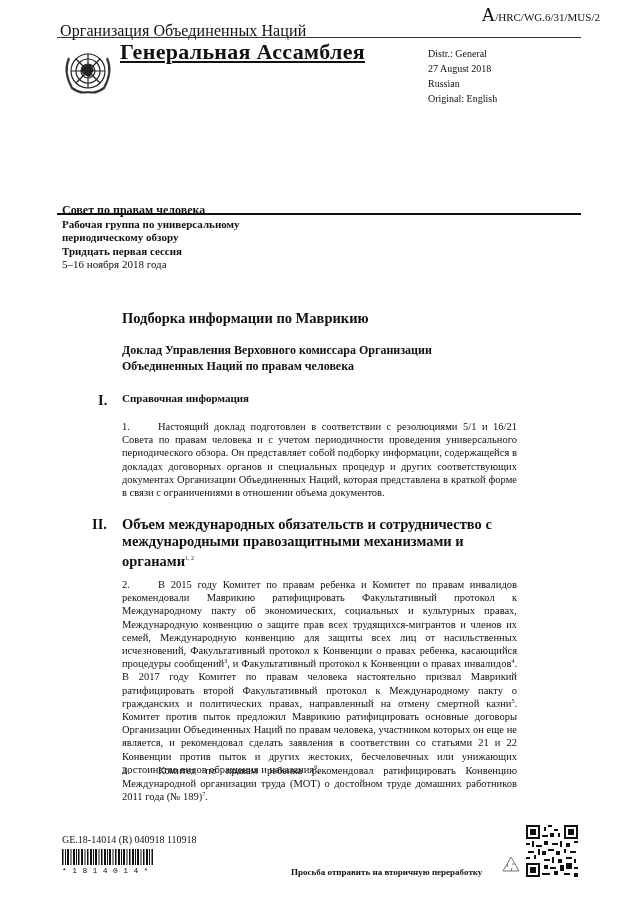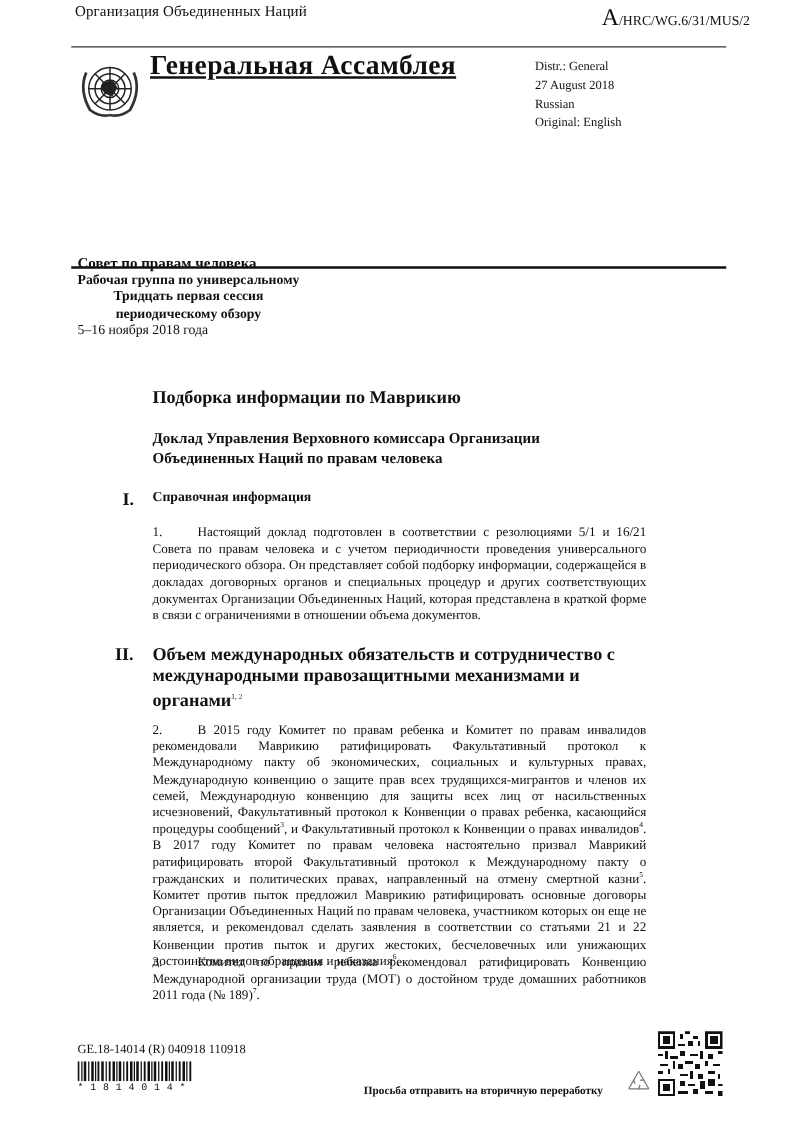--- a/index.html
+++ b/index.html
@@ -1,28 +1,28 @@
 <!DOCTYPE html>
 <html><head>
 <meta charset="utf-8">
 <style>
   html, body { margin:0; padding:0; background:#ffffff; }
   body { width:640px; height:905px; position:relative; overflow:hidden; font-family:"Liberation Serif", "DejaVu Serif", serif; color:#111; }
   .abs { position:absolute; }
-  .org-name { left:60px; top:2px; font-size:12px; letter-spacing:0.1px; }
+  .org-name { left:60px; top:22px; font-size:16px; letter-spacing:0.1px; }
   .symbol { right:40px; top:4px; font-size:11px; }
   .symbol .bigA { font-size:19px; }
   .rule-top { left:57px; top:37px; width:524px; height:0; border-top:1.5px solid #333; }
   .emblem { left:60px; top:46px; width:56px; height:50px; }
   .ga-title { left:120px; top:39px; font-size:22px; font-weight:bold; letter-spacing:0.3px;text-decoration:underline; }
   .distr { left:428px; top:46px; font-size:10px; line-height:15px; }
   .rule-thick { left:57px; top:213px; width:524px; height:0; border-top:2.5px solid #111; }
   .council { left:62px; top:204px; font-size:11px; line-height:13.5px; }
   .council .c1 { font-weight:bold; font-size:12px; }
-  .council .b { font-weight:bold;text-align:center; }
+  .council .b { font-weight:bold; }
   .main-title { left:122px; top:310px; font-size:14.5px; font-weight:bold; }
   .subtitle { left:122px; top:342px; font-size:12px; font-weight:bold; line-height:16px; width:360px; }
   .sec-num { font-size:14.5px; font-weight:bold; }
   .sec1-num { left:98px; top:392px; }
   .sec1-title { left:122px; top:392px; font-size:11px; font-weight:bold; }
   .para { left:122px; width:395px; font-size:10.5px; line-height:13.2px; text-align:justify; }
   .para .pn { display:inline-block; width:36px; }
   .p1 { top:420px; }
   .sec2-num { left:92px; top:516px; }
   .sec2-title { left:122px; top:516px; font-size:14.5px; font-weight:bold; line-height:17px; width:400px; }
@@ -69,22 +69,22 @@
   <div>27 August 2018</div>
   <div>Russian</div>
   <div>Original: English</div>
 </div>
 
 <div class="abs rule-thick"></div>
 
 <div class="abs council">
   <div class="c1">Совет по правам человека</div>
   <div class="b">Рабочая группа по универсальному</div>
+  <div class="b">периодическому обзору</div>
   <div class="b">Тридцать первая сессия</div>
-  <div class="b">периодическому обзору</div>
   <div>5–16 ноября 2018 года</div>
 </div>
 
 <div class="abs main-title">Подборка информации по Маврикию</div>
 <div class="abs subtitle">Доклад Управления Верховного комиссара Организации Объединенных Наций по правам человека</div>
 
 <div class="abs sec-num sec1-num">I.</div>
 <div class="abs sec1-title">Справочная информация</div>
 
 <div class="abs para p1"><span class="pn">1.</span><span>Настоящий доклад подготовлен в соответствии с резолюциями 5/1 и 16/21 Совета по правам человека и с учетом периодичности проведения универсального периодического обзора. Он представляет собой подборку информации, содержащейся в докладах договорных органов и специальных процедур и других соответствующих документах Организации Объединенных Наций, которая представлена в краткой форме в связи с ограничениями в отношении объема документов.</span></div>

